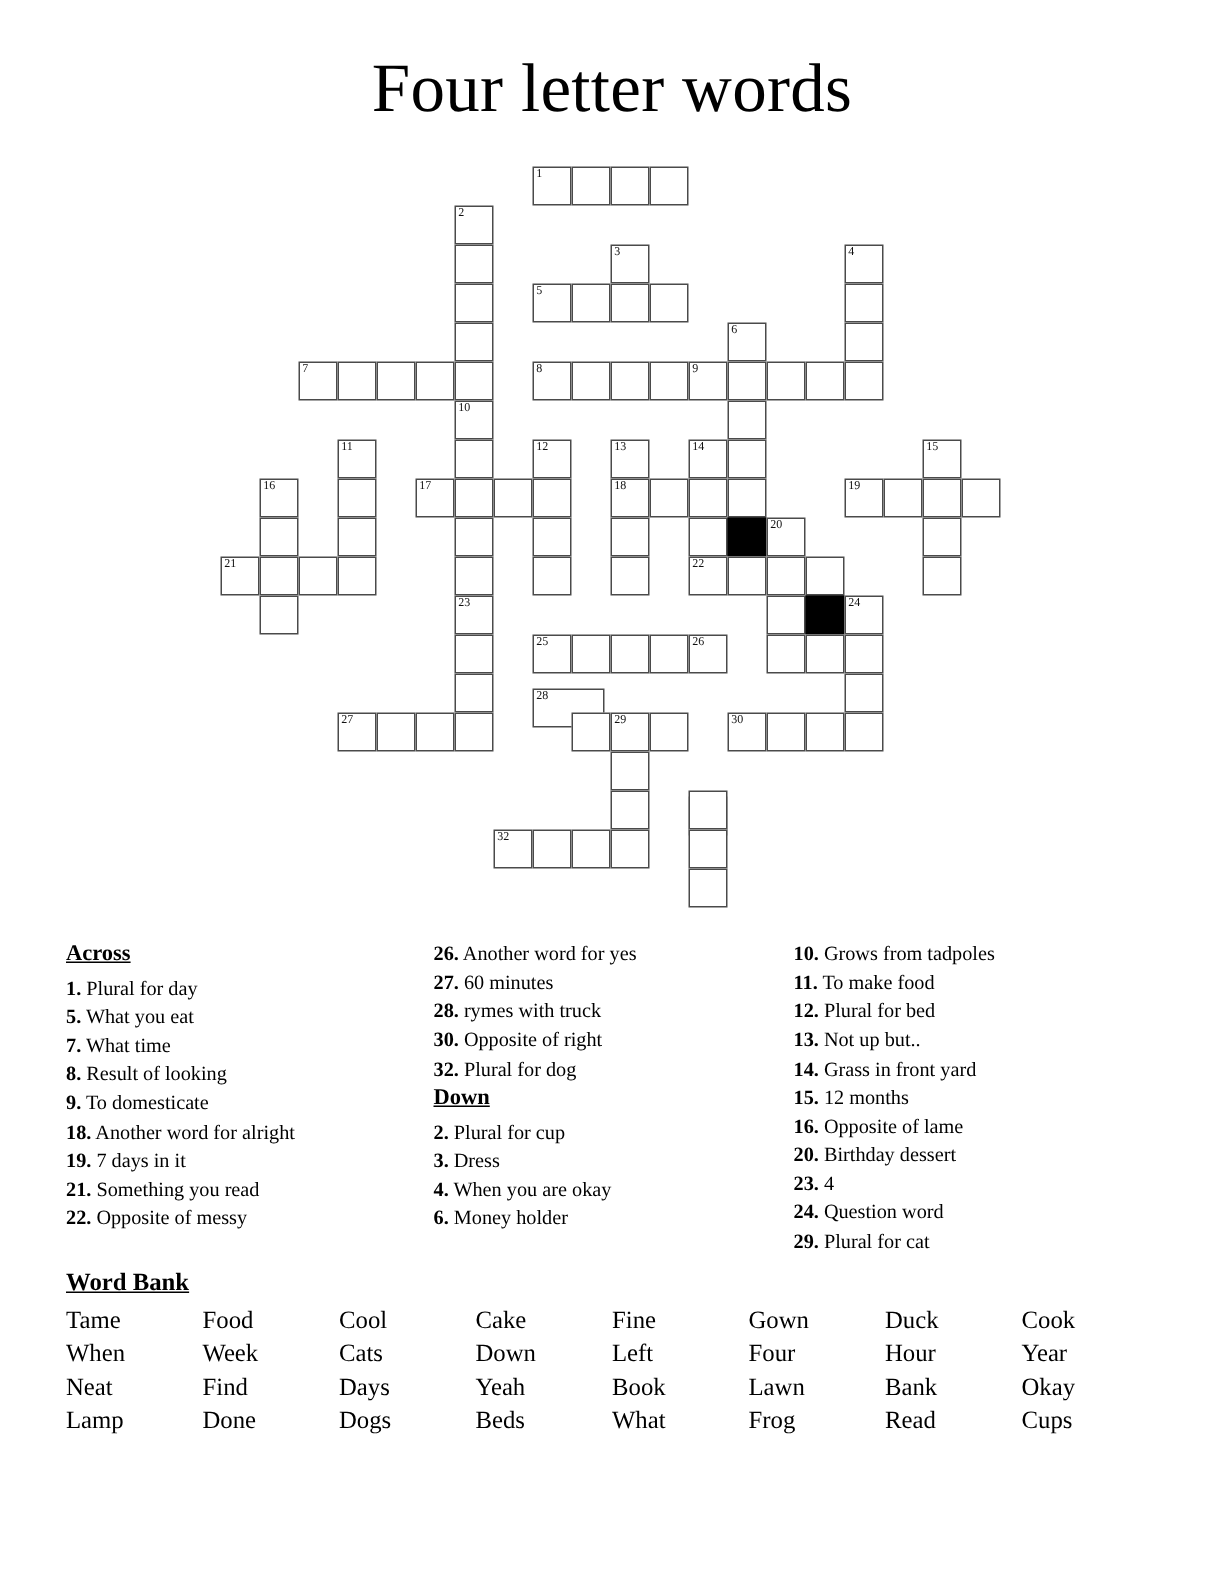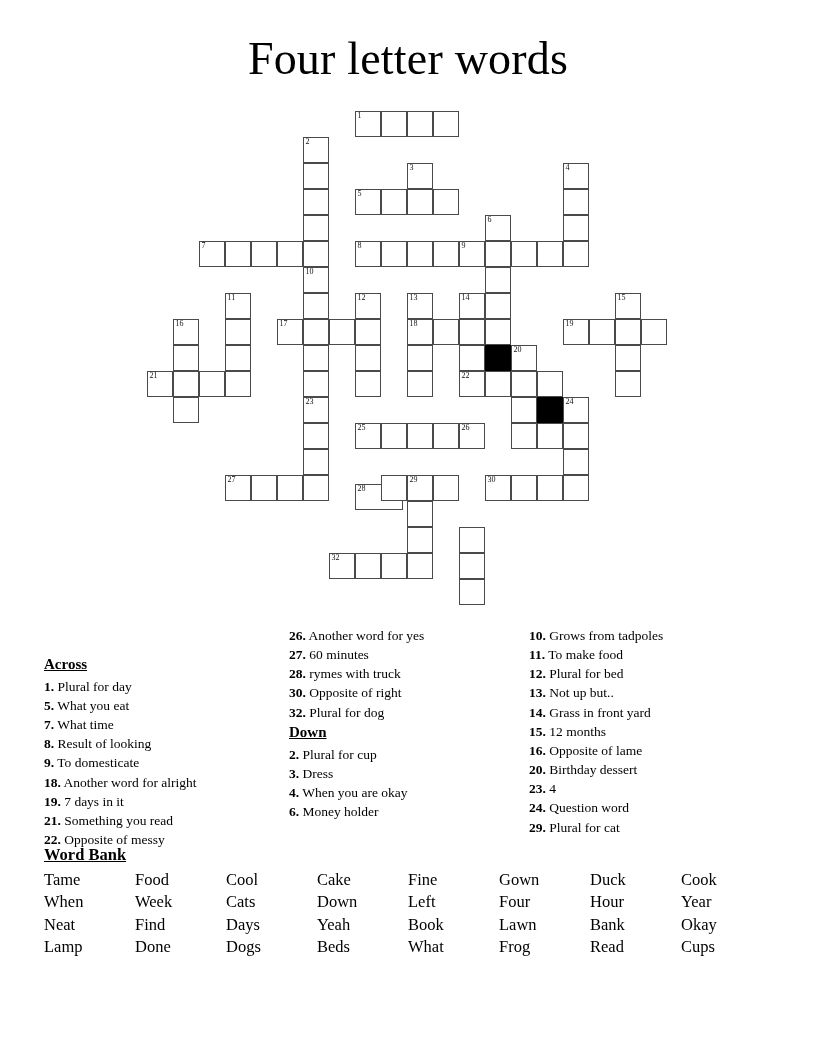--- a/index.html
+++ b/index.html
@@ -63,21 +63,21 @@
     top: 626px;
     width: 730px;
     display: flex;
     gap: 0px;
     align-items: flex-start;
   }
   .clue-col {
     font-size: 13.5px;
     line-height: 1.42;
   }
-  .clue-col.col1 { width: 245px; margin-top: 28px; }
+  .clue-col.col1 { width: 245px; }
   .clue-col.col2 { width: 240px; }
   .clue-col.col3 { width: 245px; }
 
   .section-head {
     font-weight: bold;
     text-decoration: underline;
     font-size: 15px;
     line-height: 1.45;
     margin: 0 0 1px 0;
   }
@@ -259,21 +259,21 @@
     <div class="cell" style="left: 537px; top: 423px;"></div>
     <div class="cell" style="left: 563px; top: 423px;"></div>
     <div class="cell" style="left: 303px; top: 449px;"></div>
     <div class="cell" style="left: 563px; top: 449px;"></div>
     <div class="cell" style="left: 225px; top: 475px;">
       <span class="num">27</span>
     </div>
     <div class="cell" style="left: 251px; top: 475px;"></div>
     <div class="cell" style="left: 277px; top: 475px;"></div>
     <div class="cell" style="left: 303px; top: 475px;"></div>
-    <div class="cell" style="left: 355px; top: 484px; padding-left: 46px;">
+    <div class="cell" style="left: 355px; top: 459px; padding-left: 46px;">
       <span class="num">28</span>
     </div>
     <div class="cell" style="left: 381px; top: 475px;"></div>
     <div class="cell" style="left: 407px; top: 475px;">
       <span class="num">29</span>
     </div>
     <div class="cell" style="left: 433px; top: 475px;"></div>
     <div class="cell" style="left: 485px; top: 475px;">
       <span class="num">30</span>
     </div>

